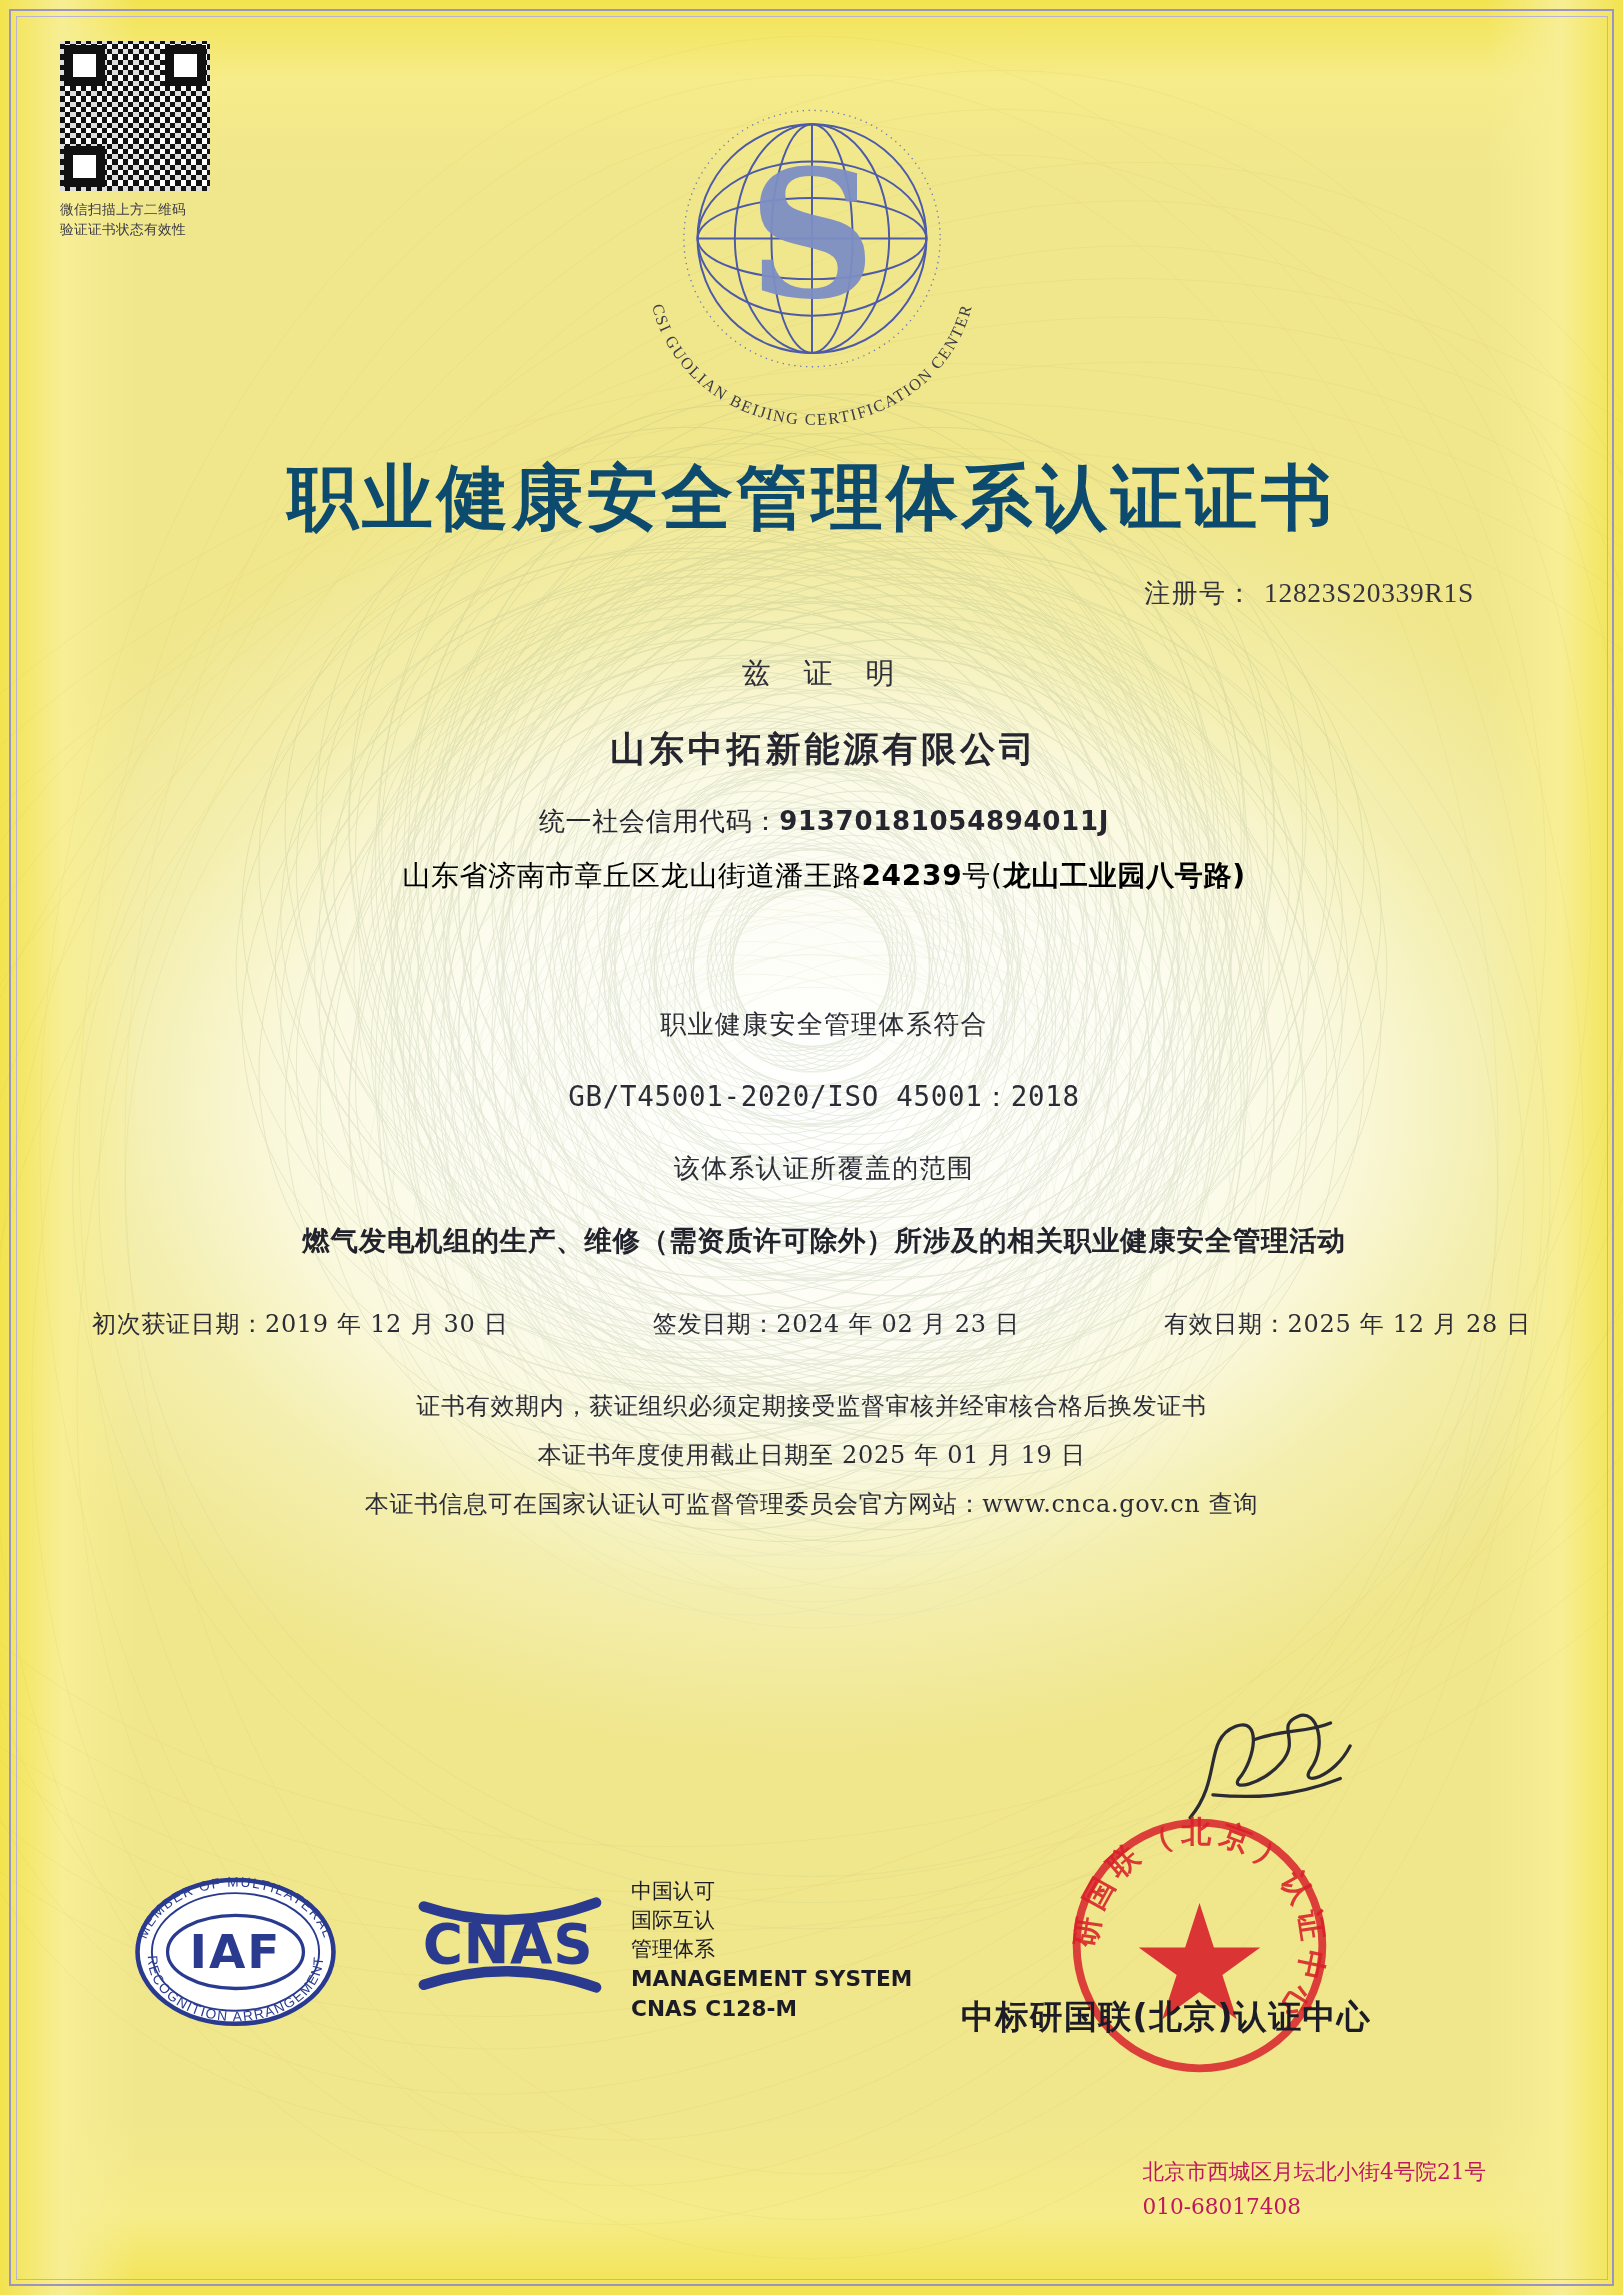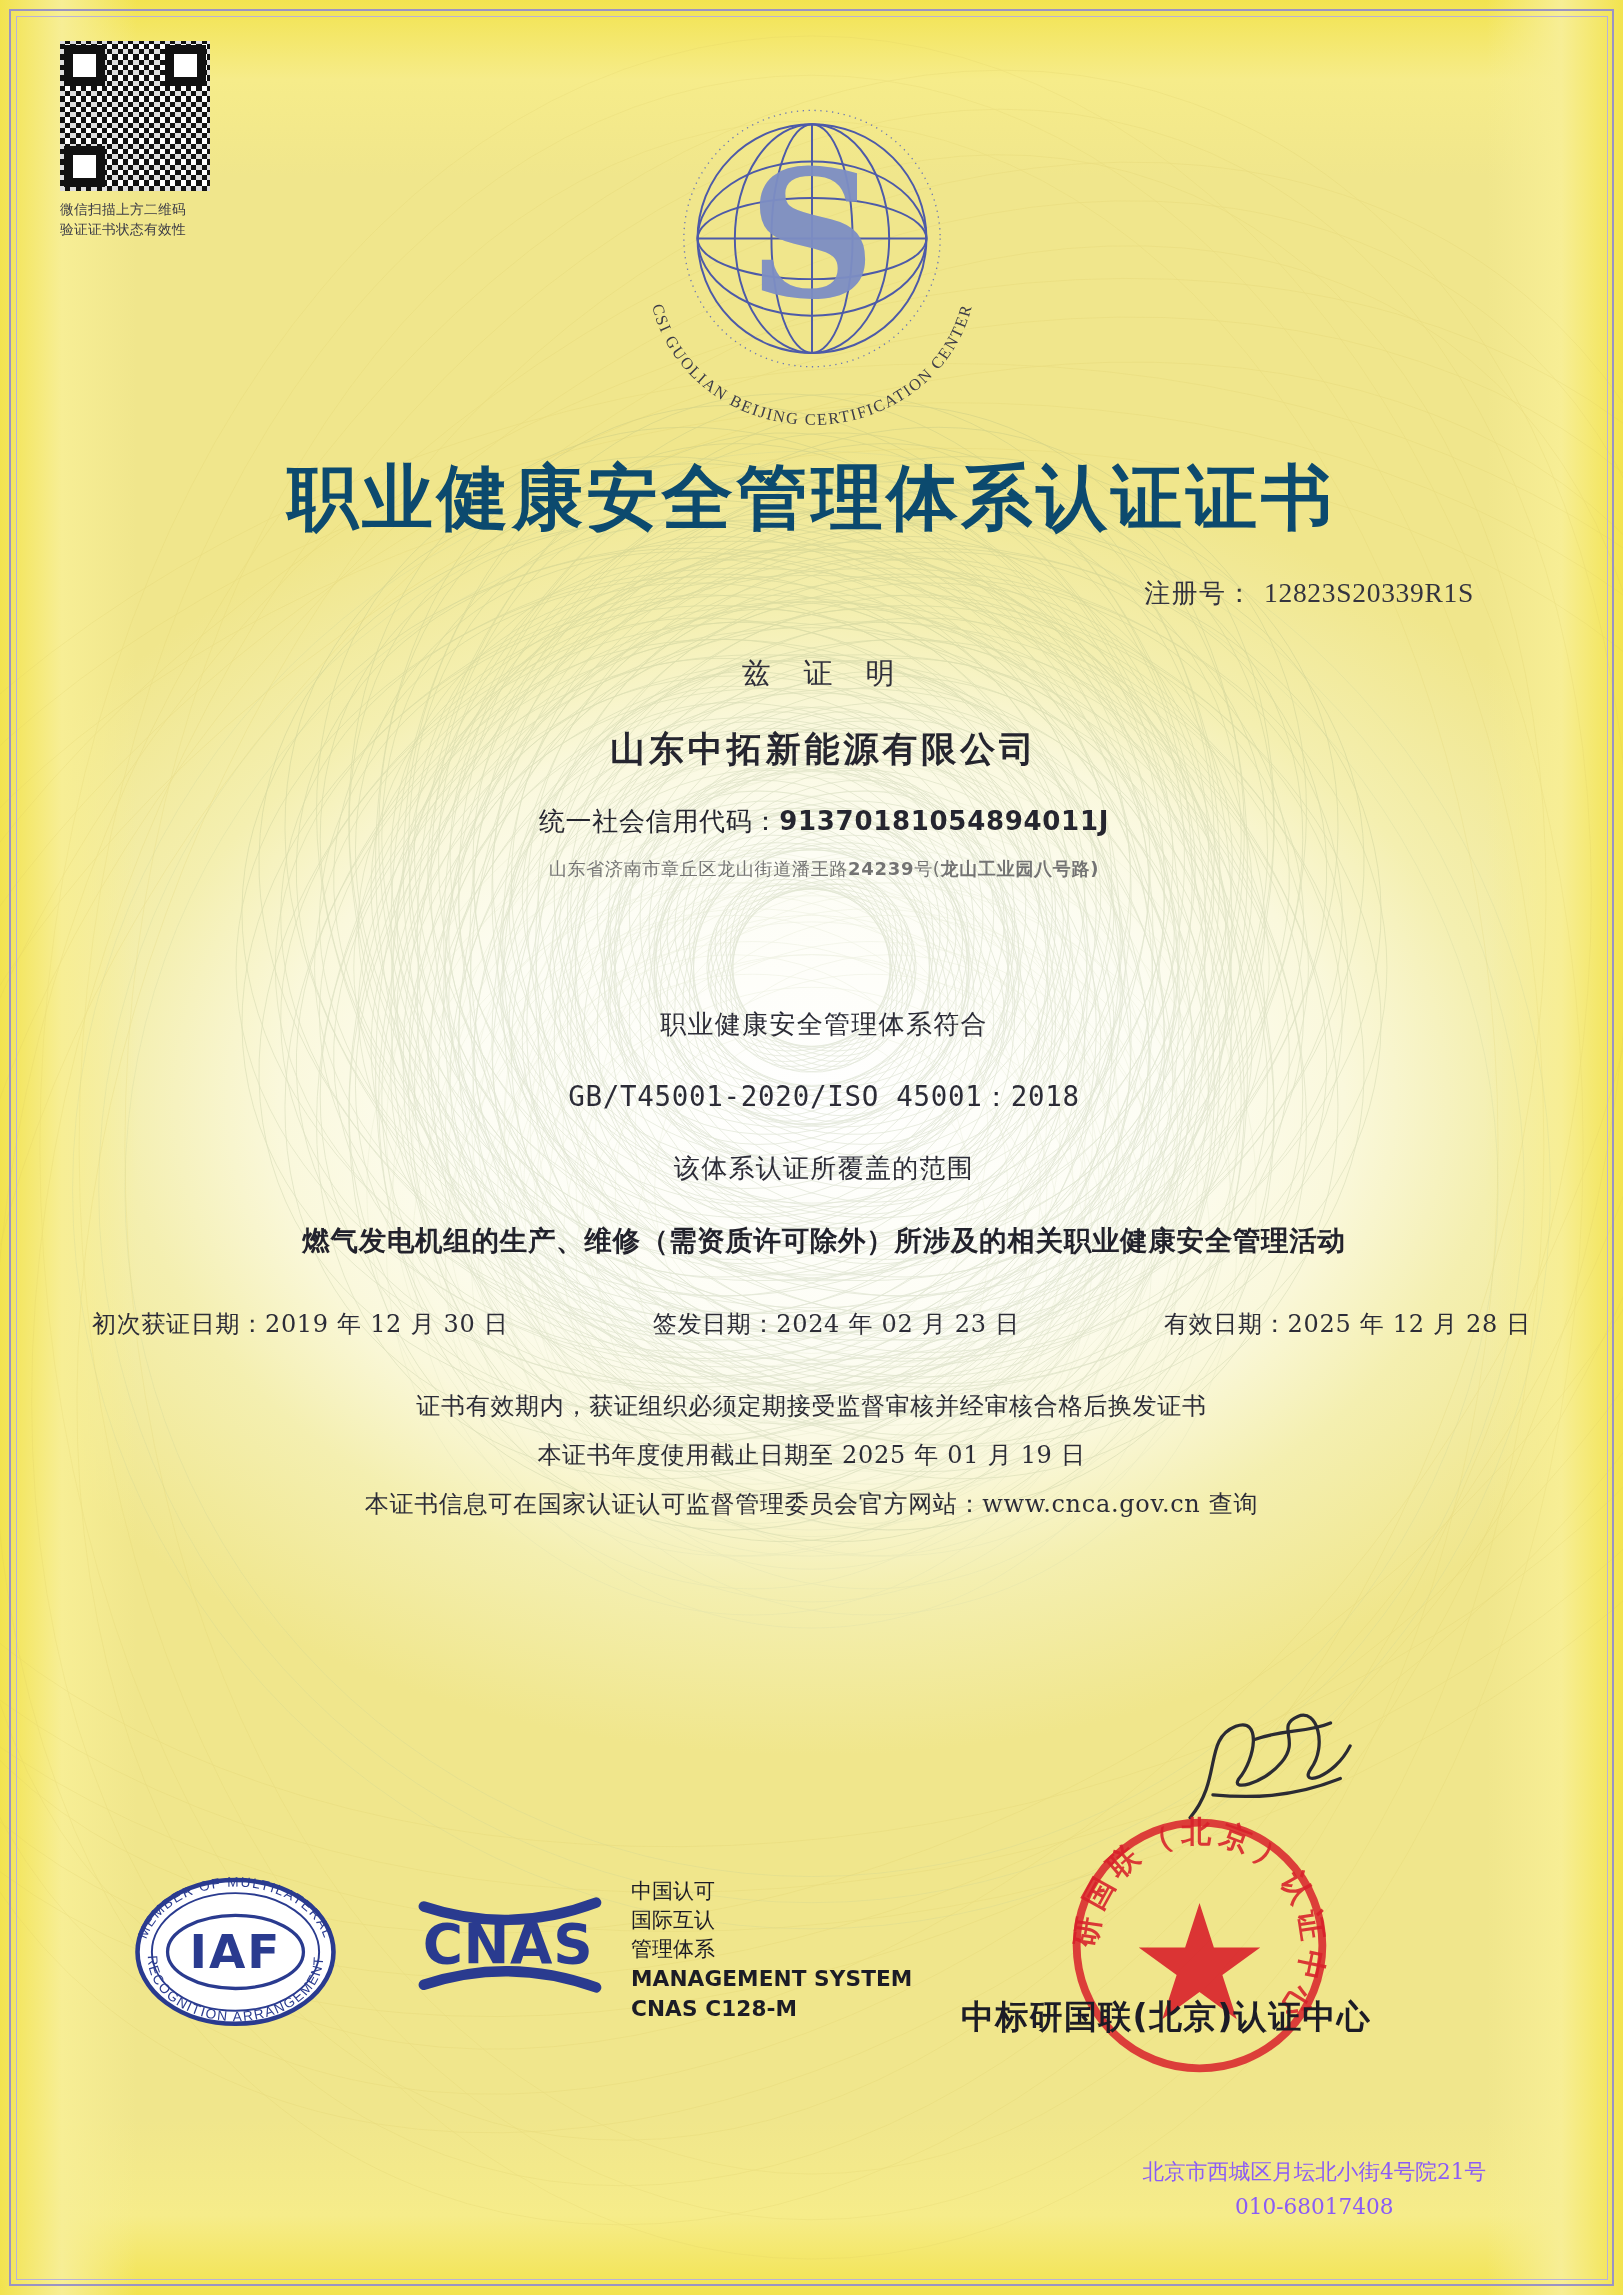--- a/index.html
+++ b/index.html
@@ -146,21 +146,21 @@
     margin-left: 10.5px;
     margin-top: 36px;
   }
 
   .center-block { position: absolute; left: 0; right: 0; text-align: center; padding-left: 25px; }
 
   .hereby { top: 654px; font-size: 29px; letter-spacing: 11.8px; color: #2f2f3a; font-family: "DejaVu Sans", sans-serif; }
   .company { top: 726px; font-size: 35px; font-weight: bold; letter-spacing: 3.9px; color: #25252f; font-family: "DejaVu Sans", sans-serif; }
   .credit-line { top: 804px; font-size: 26px; color: #25252f; font-family: "DejaVu Sans", sans-serif; letter-spacing: 0.7px; }
   .credit-line b { font-weight: bold; }
-  .address-line { top: 857px; font-size: 18px; color: #737373; font-family: "DejaVu Sans", sans-serif; letter-spacing: 0.7px; }
+  .address-line { top: 857px; font-size: 28px; color: #000000; font-family: "DejaVu Sans", sans-serif; letter-spacing: 0.7px; }
   .address-line b { font-weight: bold; }
 
   .conform { top: 1007px; font-size: 26px; color: #2c2c37; font-family: "DejaVu Sans", sans-serif; letter-spacing: 1.3px; }
   .standard { top: 1079px; font-size: 27.5px; color: #2c2c37; font-family: "DejaVu Sans Mono", "Liberation Mono", monospace; letter-spacing: 0.7px; }
   .scope-label { top: 1151px; font-size: 26px; color: #2c2c37; font-family: "DejaVu Sans", sans-serif; letter-spacing: 1.3px; }
   .scope-text { top: 1223px; font-size: 27.5px; font-weight: bold; color: #22222c; font-family: "DejaVu Sans", sans-serif; letter-spacing: 0.7px; }
 
   .dates-row {
     position: absolute;
     left: 92px;
@@ -213,24 +213,24 @@
     font-weight: bold;
     color: #1c1c26;
     font-family: "DejaVu Sans", sans-serif;
     letter-spacing: 1.3px;
   }
 
   .addr-footer {
     position: absolute;
     right: 137px;
     top: 2155px;
-    text-align: center;
+    text-align: left;
     font-family: "DejaVu Serif", "Liberation Serif", serif;
     font-size: 21.6px;
-    color: #8b5cf6;
+    color: #be185d;
     line-height: 1.6;
   }
 
   .seal {
     position: absolute;
     left: 1059px;
     top: 1805px;
     width: 281px;
     height: 281px;
   }

